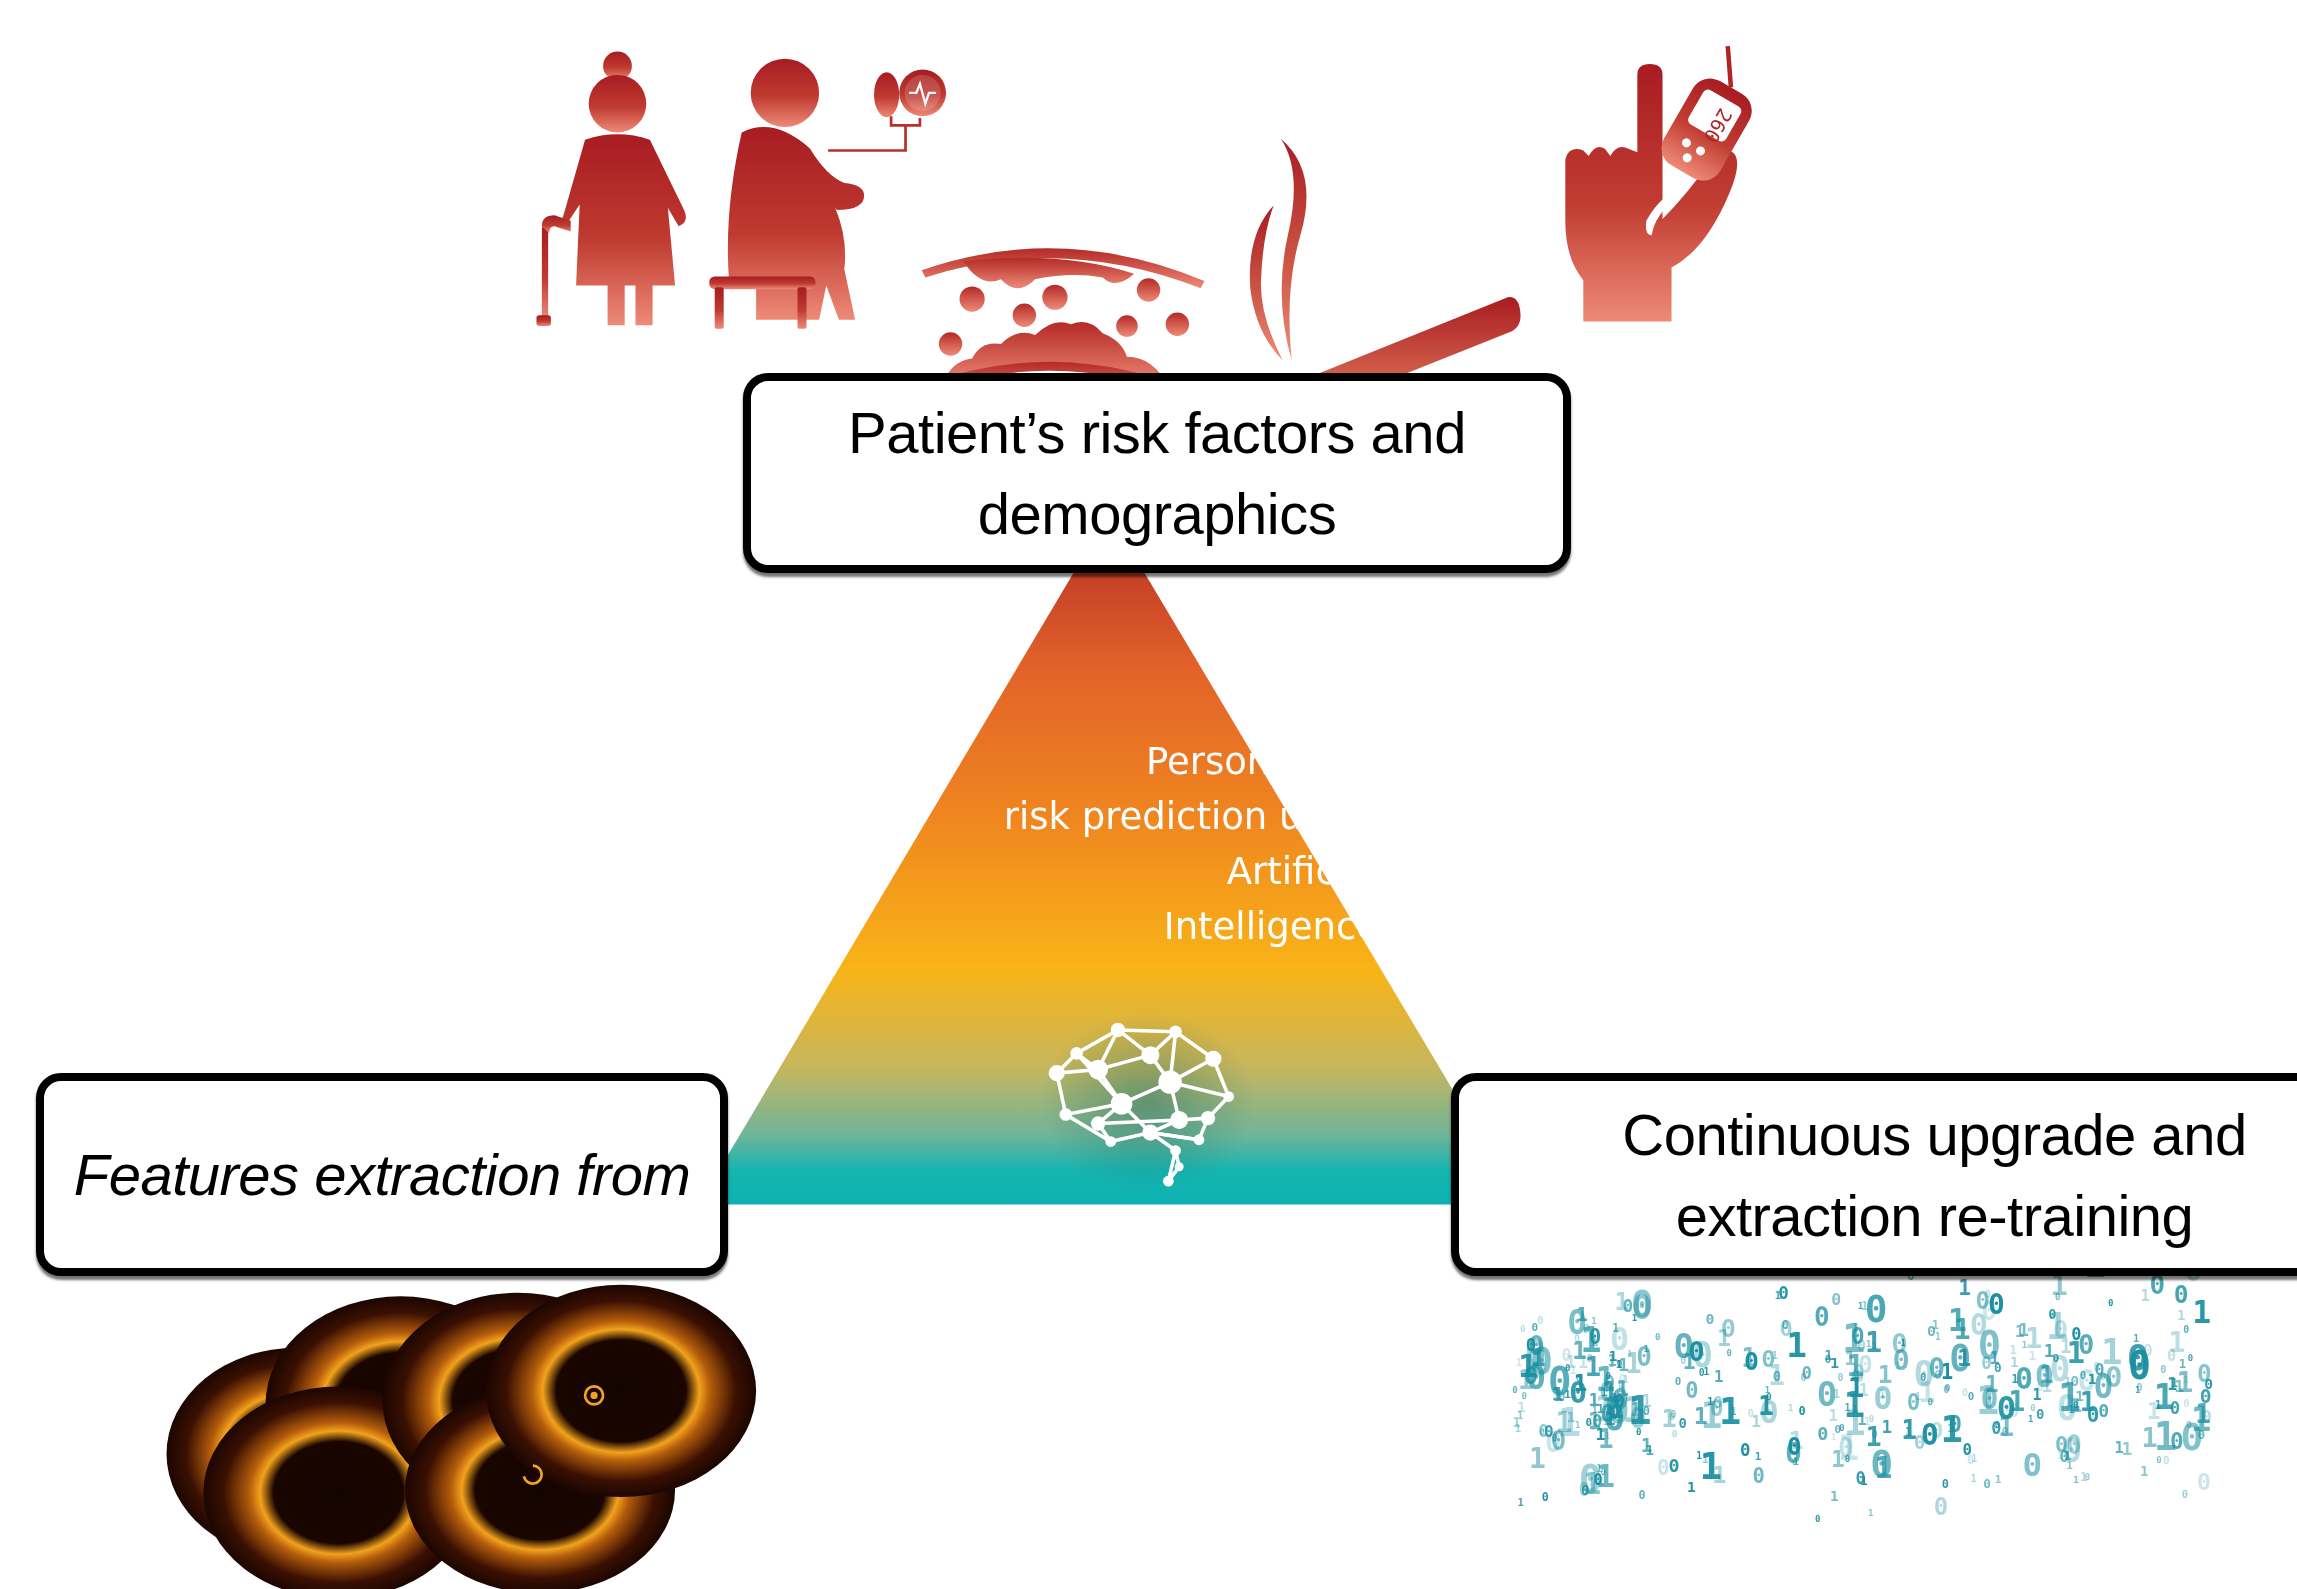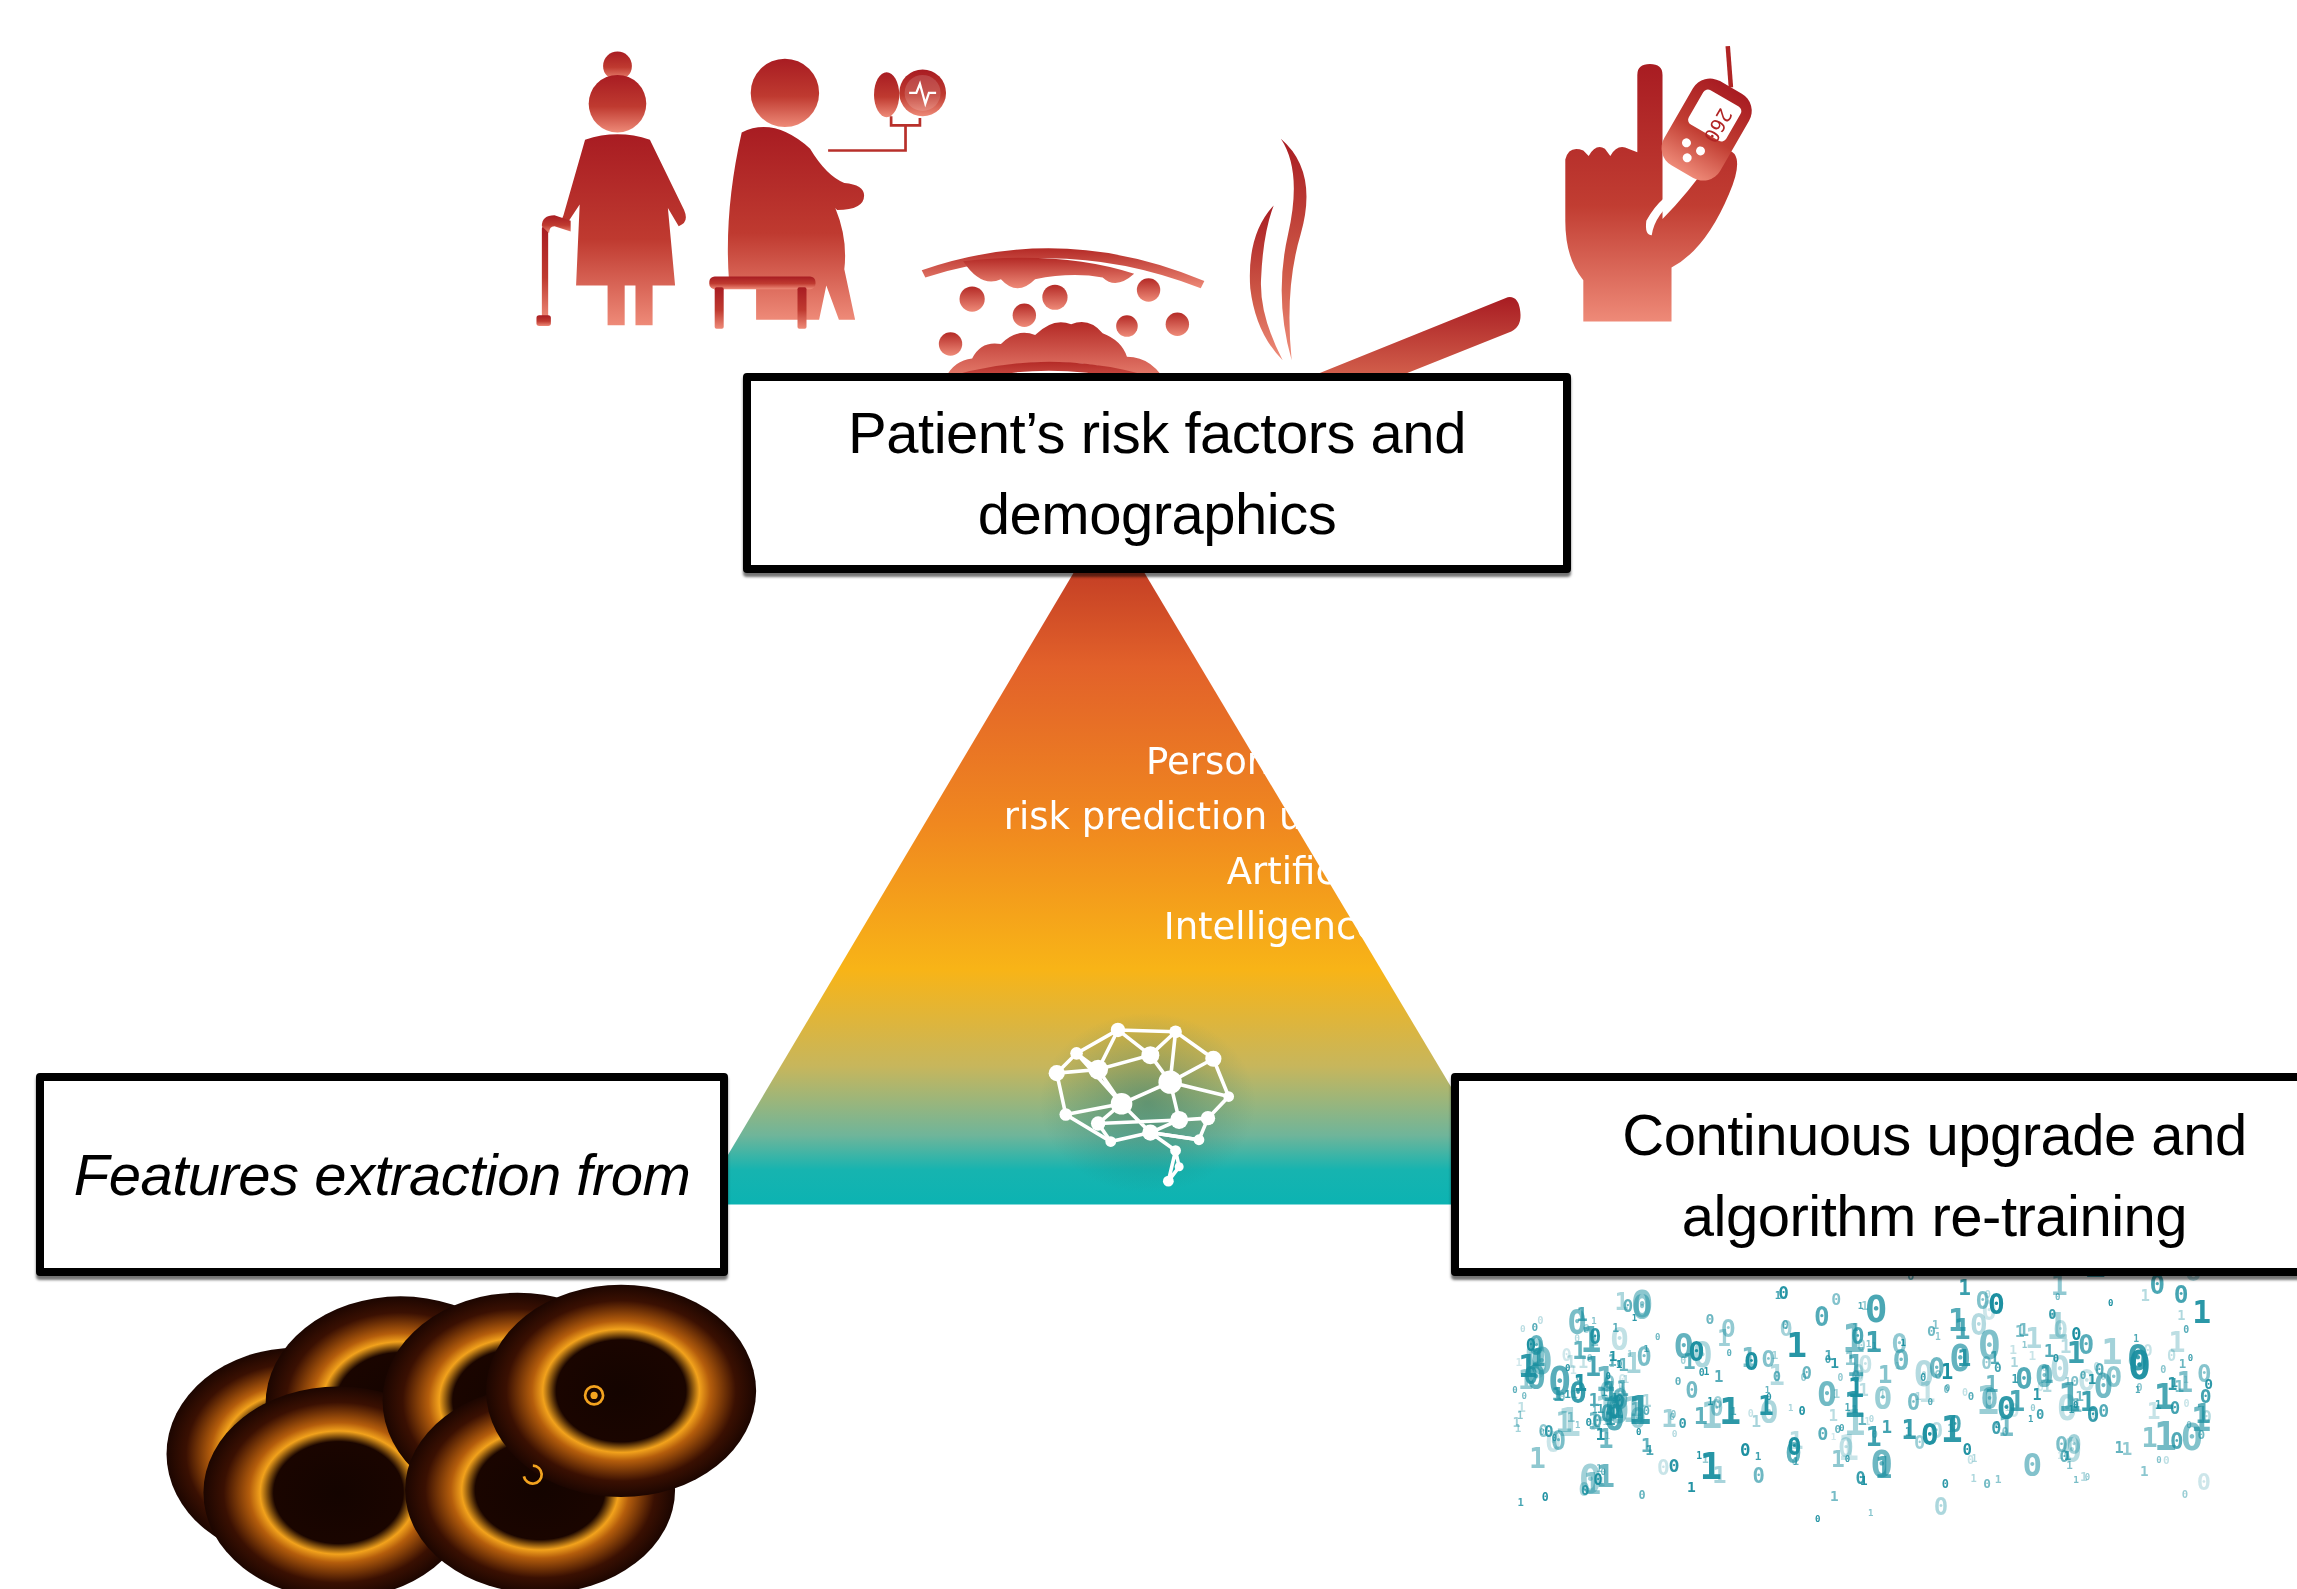--- a/index.html
+++ b/index.html
@@ -1,20 +1,20 @@
 <!DOCTYPE html>
 <html style="font-size:14.4px"><head>
 <meta charset="utf-8">
 <style>
   html, body { margin: 0; padding: 0; background: #ffffff; }
   body { width: 2298px; height: 1590px; position: relative; overflow: hidden; font-family: "Liberation Sans", sans-serif; }
   .abs { position: absolute; }
   .box {
     position: absolute; box-sizing: border-box; background: #ffffff;
-    border: 8px solid #000000; border-radius: 4px;
+    border: 8px solid #000000; border-radius: 25px;
     box-shadow: 0 3.6px 2.7px rgba(0,0,0,0.55);
     display: flex; flex-direction: column; align-items: center; justify-content: center;
     font-family: "Liberation Sans Narrow", "Liberation Sans", sans-serif;
     color: #000; font-size: 58px; line-height: 81px; text-align: center;
     letter-spacing: -0.5px;
   }
   .box span { display: block; white-space: nowrap; }
   #box-top { left: 743px; top: 373px; width: 828px; height: 200px; }
   #box-left { left: 36px; top: 1073px; width: 692px; height: 203px; font-style: italic; }
   #box-right { left: 1451px; top: 1073px; width: 967px; height: 203px; }
@@ -649,15 +649,15 @@
 
 <div id="box-top" class="box">
   <span>Patient’s risk factors and</span>
   <span>demographics</span>
 </div>
 <div id="box-left" class="box">
   <span>Features extraction from</span>
 </div>
 <div id="box-right" class="box">
   <span>Continuous upgrade and</span>
-  <span>algorithm re-training</span>
+  <span>extraction re-training</span>
 </div>
 
 
 </body></html>

